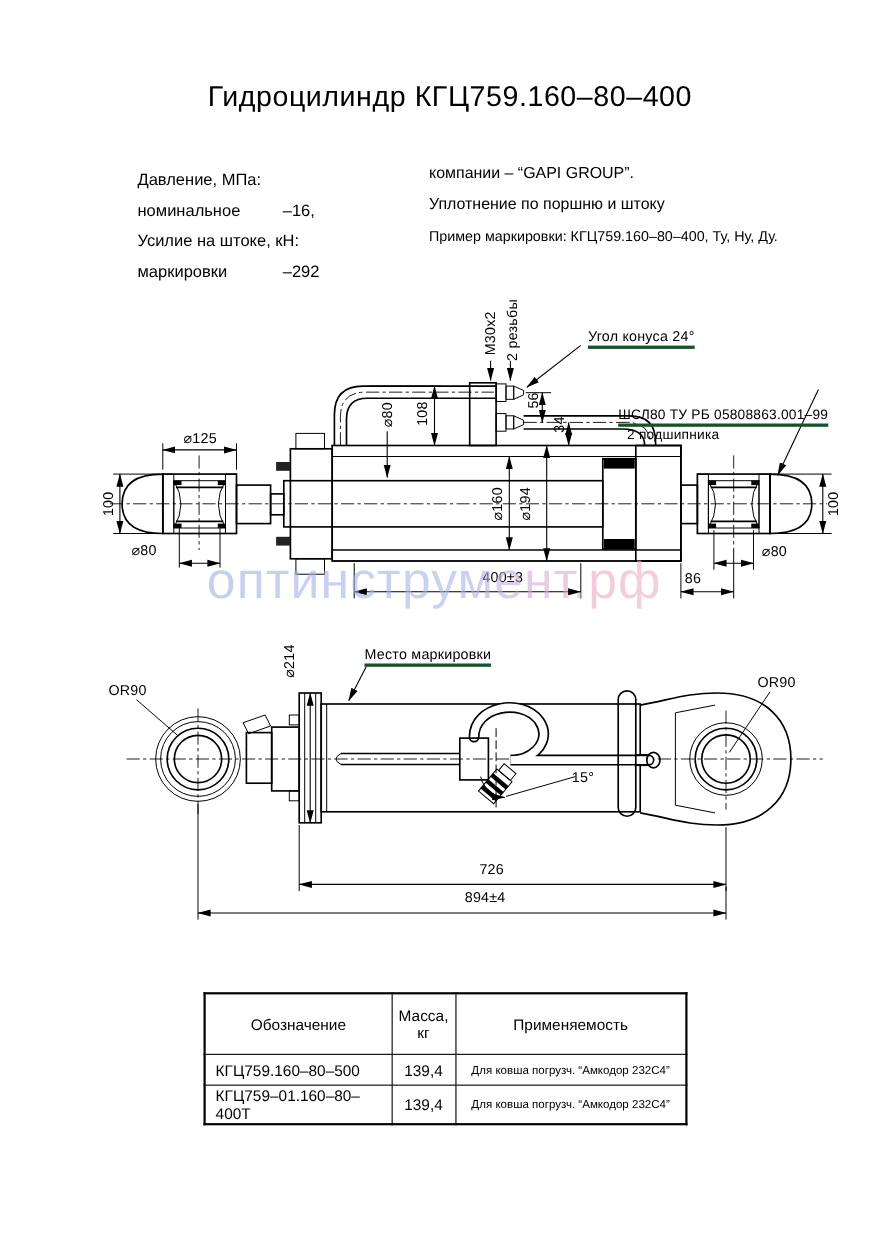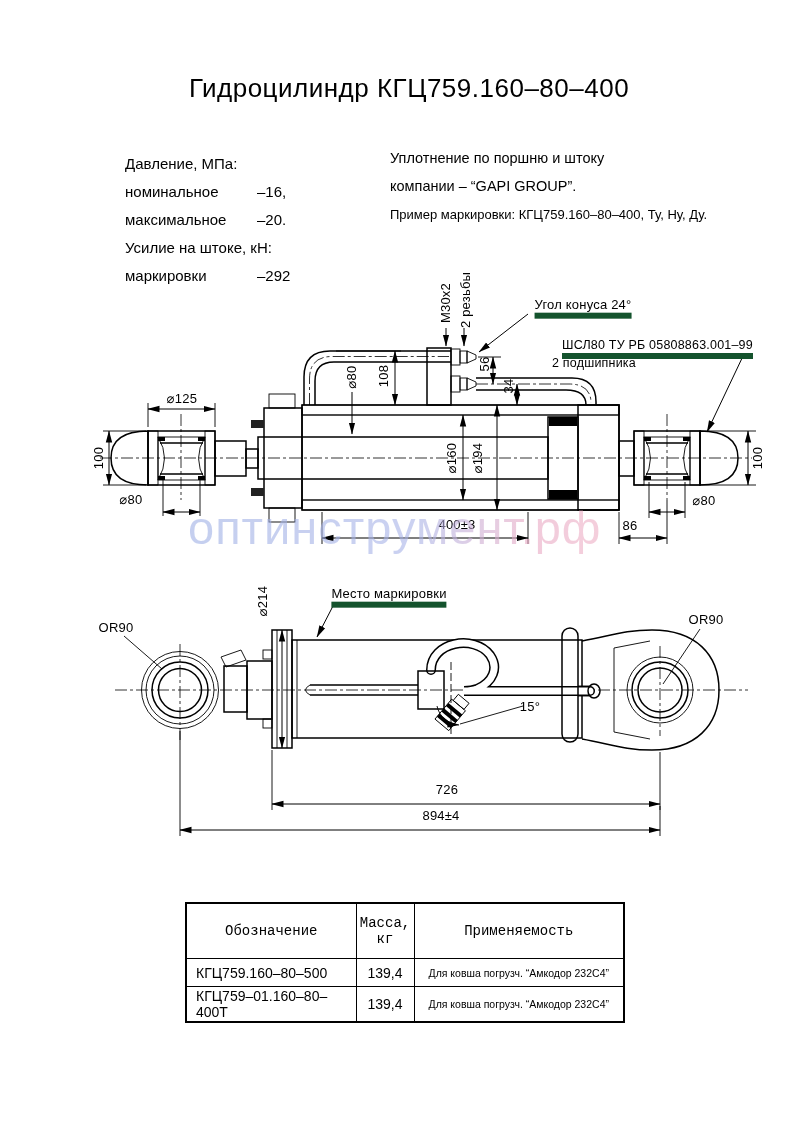--- a/index.html
+++ b/index.html
@@ -7,39 +7,39 @@
         font-family:"Liberation Sans","DejaVu Sans",sans-serif;color:#000;}
   svg{position:absolute;left:0;top:0;}
   .t{stroke:#000;stroke-width:1.5;fill:none;}
   .n{stroke:#000;stroke-width:.9;fill:none;}
   .d{stroke:#000;stroke-width:1;fill:none;}
   .cl{stroke:#000;stroke-width:.8;fill:none;stroke-dasharray:12 3 3 3;}
   .lbl{position:absolute;transform:translate(-50%,-50%);font-size:13px;white-space:nowrap;
        line-height:1.05;letter-spacing:.2px;}
   .rot{transform:translate(-50%,-50%) rotate(-90deg);}
   .lla{transform:none;}
-  .ul{border-bottom:6px solid #14532d;padding-bottom:1px;text-align:center;}
-  .sm{font-size:12.5px;}
+  .ul{border-bottom:3px solid #14532d;padding-bottom:1px;text-align:center;}
+  .sm{font-size:12.5px;margin-top:32px;}
   #title{position:absolute;left:397px;top:88px;transform:translate(-50%,-50%);
          font-size:26px;letter-spacing:.5px;white-space:nowrap;margin-left:12px;}
   .specs{position:absolute;left:125px;top:144px;width:230px;font-size:15px;}
   .specrow{display:flex;height:28px;align-items:flex-end;}
   .specrow .sl{width:132px;}
   .note{position:absolute;left:390px;top:144px;width:360px;font-size:14.5px;}
   .note div{height:28px;display:flex;align-items:center;}
   .note .n3{font-size:13px;}
   #watermark{position:absolute;left:188px;top:500px;font-size:47px;letter-spacing:1px;
      background:linear-gradient(90deg,#9fb0e6 0%,#a9b4e8 55%,#e9a9c4 82%,#eeb0c6 100%);
      -webkit-background-clip:text;background-clip:text;color:transparent;opacity:.6;
      white-space:nowrap;z-index:5;}
   #spec-table{position:absolute;left:185px;top:902px;border-collapse:collapse;
      table-layout:fixed;width:438px;}
   #spec-table td,#spec-table th{border:1px solid #000;font-weight:normal;overflow:hidden;}
   #spec-table{border:2px solid #000;}
-  #spec-table th{height:52px;font-size:14px;font-family:Liberation Mono, monospace;}
+  #spec-table th{height:52px;font-size:14px;}
   #spec-table td{height:25px;font-size:14px;text-align:center;}
   #spec-table td.desig{text-align:left;padding-left:9px;}
   #spec-table td.app{font-size:10.5px;}
   .c1{width:170px;}.c2{width:58px;}.c3{width:210px;}
 </style>
 </head>
 <body>
 
 <div id="page">
 
@@ -209,49 +209,45 @@
 
   <div class="specs">
     <div class="specrow">
         <span>Давление, МПа:</span>
       </div>
     <div class="specrow">
         <span class="sl">номинальное</span>
         <span>–16,</span>
       </div>
     <div class="specrow">
-        <span class="sl">максимальное</span>
-        <span>–20.</span>
-      </div>
-    <div class="specrow">
         <span>Усилие на штоке, кН:</span>
       </div>
     <div class="specrow">
         <span class="sl">маркировки</span>
         <span>–292</span>
       </div>
   </div>
 
   <div class="note">
+    <div>компании – “GAPI GROUP”.</div>
     <div>Уплотнение по поршню и штоку</div>
-    <div>компании – “GAPI GROUP”.</div>
     <div class="n3">Пример маркировки: КГЦ759.160–80–400, Ту, Ну, Ду.</div>
   </div>
 
   <span class="lbl" style="left:182px;top:399px">⌀125</span>
   <span class="lbl rot" style="left:99px;top:458px">100</span>
   <span class="lbl" style="left:131px;top:500px">⌀80</span>
   <span class="lbl rot" style="left:384px;top:376px">108</span>
   <span class="lbl rot" style="left:446px;top:303px">М30х2</span>
   <span class="lbl rot" style="left:466px;top:300px">2 резьбы</span>
   <span class="lbl ul" style="left:583px;top:308px">Угол конуса 24°</span>
   <span class="lbl rot" style="left:485px;top:364px">56</span>
   <span class="lbl rot" style="left:509px;top:386px">34</span>
   <span class="lbl lla ul sm" style="left:562px;top:339px">ШСЛ80 ТУ РБ 05808863.001–99</span>
-  <span class="lbl lla sm" style="left:552px;top:357px">2 подшипника</span>
+  <span class="lbl lla sm" style="left:570px;top:357px">2 подшипника</span>
   <span class="lbl rot" style="left:352px;top:377px">⌀80</span>
   <span class="lbl rot" style="left:452px;top:458px">⌀160</span>
   <span class="lbl rot" style="left:478px;top:458px">⌀194</span>
   <span class="lbl" style="left:457px;top:525px">400±3</span>
   <span class="lbl" style="left:630px;top:526px">86</span>
   <span class="lbl" style="left:704px;top:501px">⌀80</span>
   <span class="lbl rot" style="left:758px;top:458px">100</span>
 
   <span class="lbl" style="left:116px;top:628px">OR90</span>
   <span class="lbl rot" style="left:263px;top:601px">⌀214</span>

